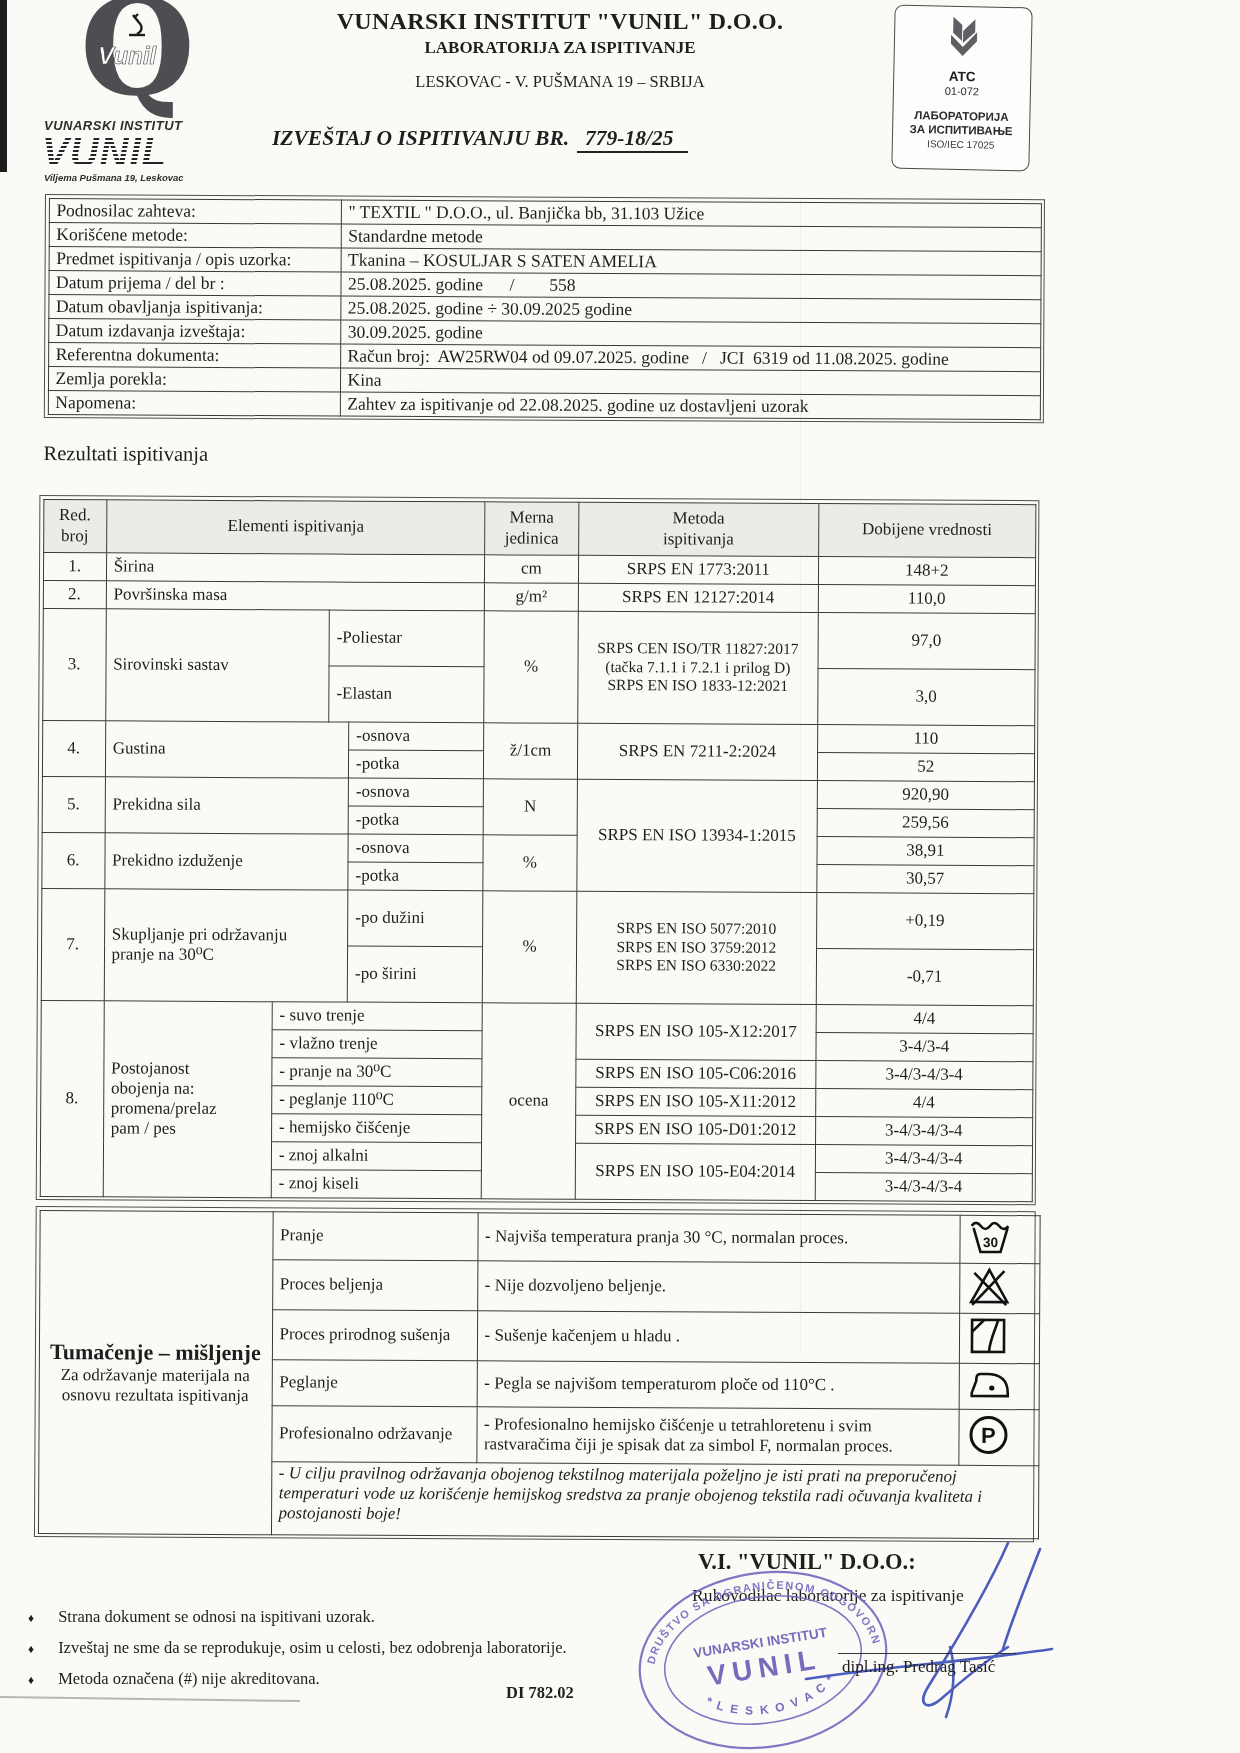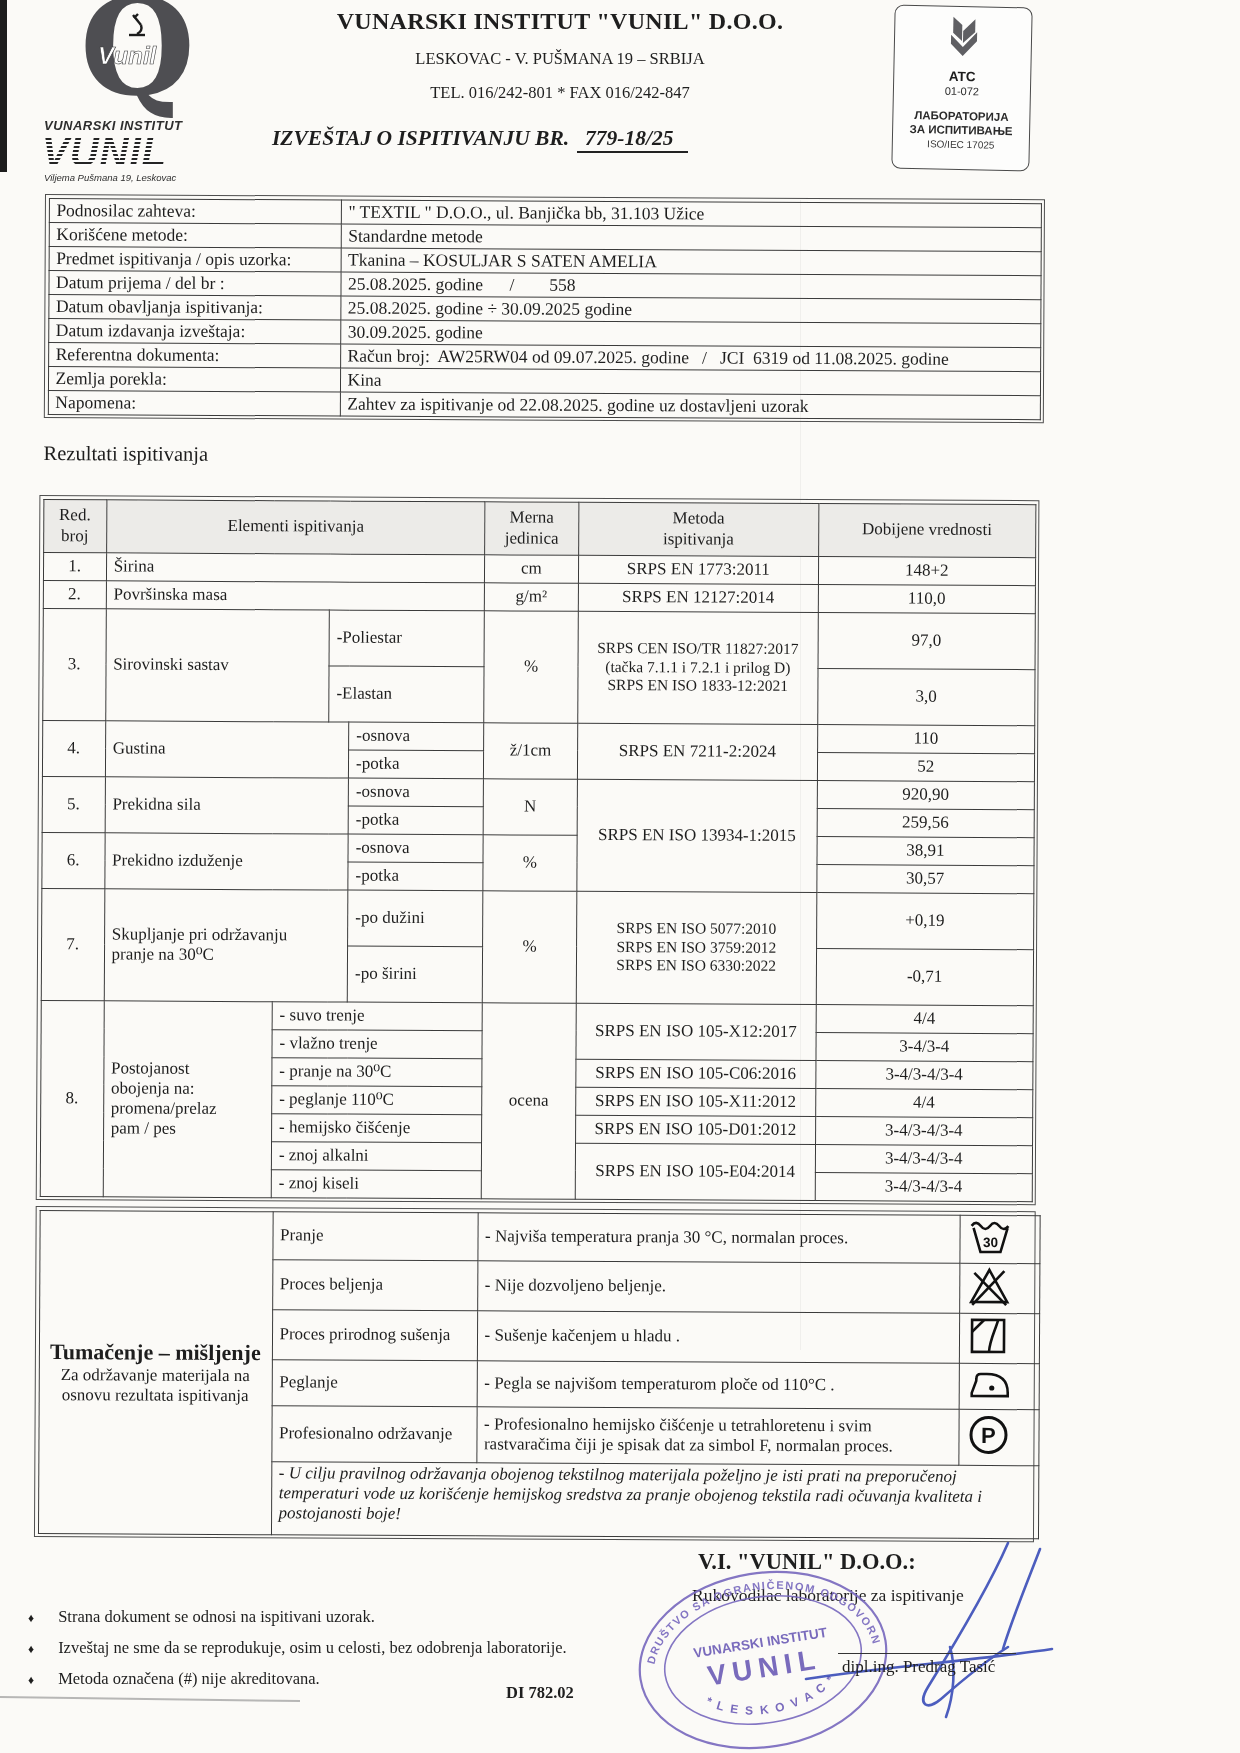--- a/index.html
+++ b/index.html
@@ -22,21 +22,21 @@
   .microscope{position:absolute;left:96px;top:10px;}
   .inst-small{position:absolute;left:16px;top:116px;font-family:"Liberation Sans",sans-serif;
     font-style:italic;font-weight:bold;font-size:13px;letter-spacing:.5px;color:#2e2e2e;}
   .vunil-logo{position:absolute;left:14px;top:128px;font-family:"Liberation Sans",sans-serif;
     font-style:italic;font-weight:900;font-size:40px;letter-spacing:1px;color:#2a2a2a;}
   @supports ((-webkit-background-clip:text) or (background-clip:text)){
     .vunil-logo{background:repeating-linear-gradient(180deg,#242424 0 2.4px,#fdfdfd 2.4px 4px);
       -webkit-background-clip:text;background-clip:text;color:transparent;}
   }
   .addr-small{position:absolute;left:16px;top:170px;font-family:"Liberation Sans",sans-serif;
-    font-style:italic;font-weight:normal;font-size:9.5px;color:#2e2e2e;}
+    font-style:italic;font-weight:bold;font-size:9.5px;color:#2e2e2e;}
   .hdr-center{position:absolute;left:255px;top:8px;width:610px;text-align:center;}
   .org{font-size:24px;font-weight:bold;letter-spacing:.3px;}
   .lab{font-size:17px;font-weight:bold;margin-top:3px;}
   .adr,.tel{font-size:16.5px;margin-top:14px;}
   .title-line{position:absolute;left:272px;top:126px;width:640px;font-size:21.5px;font-weight:bold;font-style:italic;white-space:nowrap;}
   .rep-num{border-bottom:2.5px solid #222;padding:0 14px 1px 8px;margin-left:8px;}
   .atc-box{position:absolute;left:893px;top:6px;width:136px;height:162px;border:1.6px solid #4a4a4a;
     border-radius:9px;transform:rotate(1.2deg);text-align:center;background:#fdfdfc;
     font-family:"Liberation Sans","DejaVu Sans",sans-serif;}
   .atc-name{font-size:13.5px;font-weight:bold;color:#1c1c1c;margin-top:2px;}
@@ -113,22 +113,22 @@
       </g>
     </svg>
     <div class="vunil-script">Vunil</div>
     <div class="inst-small">VUNARSKI INSTITUT</div>
     <div class="vunil-logo">VUNIL</div>
     <div class="addr-small">Viljema Pušmana 19, Leskovac</div>
   </div>
 
   <div class="hdr-center">
     <div class="org">VUNARSKI INSTITUT "VUNIL" D.O.O.</div>
+    <div class="lab">LABORATORIJA ZA ISPITIVANJE</div>
     <div class="adr">LESKOVAC - V. PUŠMANA 19 – SRBIJA</div>
-    <div class="tel">TEL. 016/242-801 * FAX 016/242-847</div>
   </div>
 
   <div class="title-line">
     <span>IZVEŠTAJ O ISPITIVANJU BR.</span><span class="rep-num">779-18/25</span>
   </div>
 
   <div class="atc-box sans">
     <svg width="44" height="48" viewBox="0 0 44 48" style="margin-top:8px;">
       <g fill="#5f5f63">
         <path d="M12 2 L21 10 L21 26 L12 18 Z"></path>

